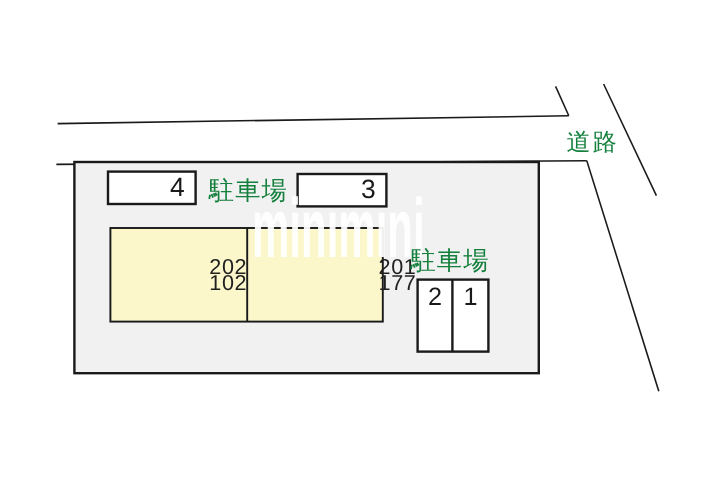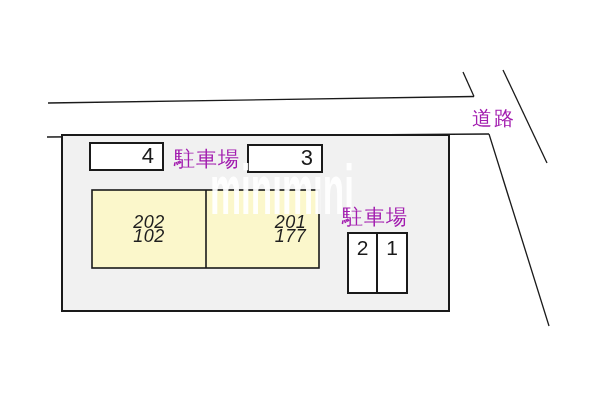--- a/index.html
+++ b/index.html
@@ -3,31 +3,31 @@
 <meta charset="utf-8">
 <style>
   html,body{margin:0;padding:0;background:#ffffff;}
   #stage{
     position:relative;width:600px;height:400px;overflow:hidden;
     background:#ffffff;
     font-family:"Liberation Sans","DejaVu Sans",sans-serif;
     color:#1a1a1a;
   }
   #plan-svg{position:absolute;left:0;top:0;}
-  .lbl{position:absolute;white-space:nowrap;color:#a21caf;}
+  .lbl{position:absolute;white-space:nowrap;color:#15803d;}
   .road-label{left:472px;top:105px;font-size:20px;letter-spacing:2px;}
   .parking-label-top{left:174px;top:145px;font-size:21px;letter-spacing:1px;}
   .parking-label-right{left:342px;top:203px;font-size:21px;letter-spacing:1px;}
   .space-num{position:absolute;text-align:right;font-size:22px;}
   .space-num-4{left:90px;top:143px;width:73px;height:27px;line-height:26px;padding-right:0;box-sizing:border-box;padding-right:9px;}
   .space-num-3{left:248px;top:145px;width:74px;height:27px;line-height:26px;box-sizing:border-box;padding-right:9px;}
   .unit{
     position:absolute;top:190px;height:78px;display:flex;flex-direction:column;
-    align-items:center;justify-content:center;font-size:18px;line-height:14px;
-    color:#1f1f1f;letter-spacing:0.5px;font-style:italic;
+    align-items:flex-end;justify-content:center;font-size:18px;line-height:14px;
+    color:#1f1f1f;letter-spacing:0.5px;
   }
   .unit-left{left:92px;width:114px;}
   .unit-right{left:206px;width:113px;padding-left:28px;}
   .stall-num{position:absolute;top:233px;height:60px;text-align:center;font-size:21px;padding-top:3px;box-sizing:border-box;}
   .stall-num-2{left:348px;width:29px;}
   .stall-num-1{left:377px;width:30px;}
   .watermark{
     position:absolute;left:210px;top:155px;
     font-size:70px;font-weight:bold;line-height:1;
     transform:scaleX(0.5);transform-origin:0 0;

